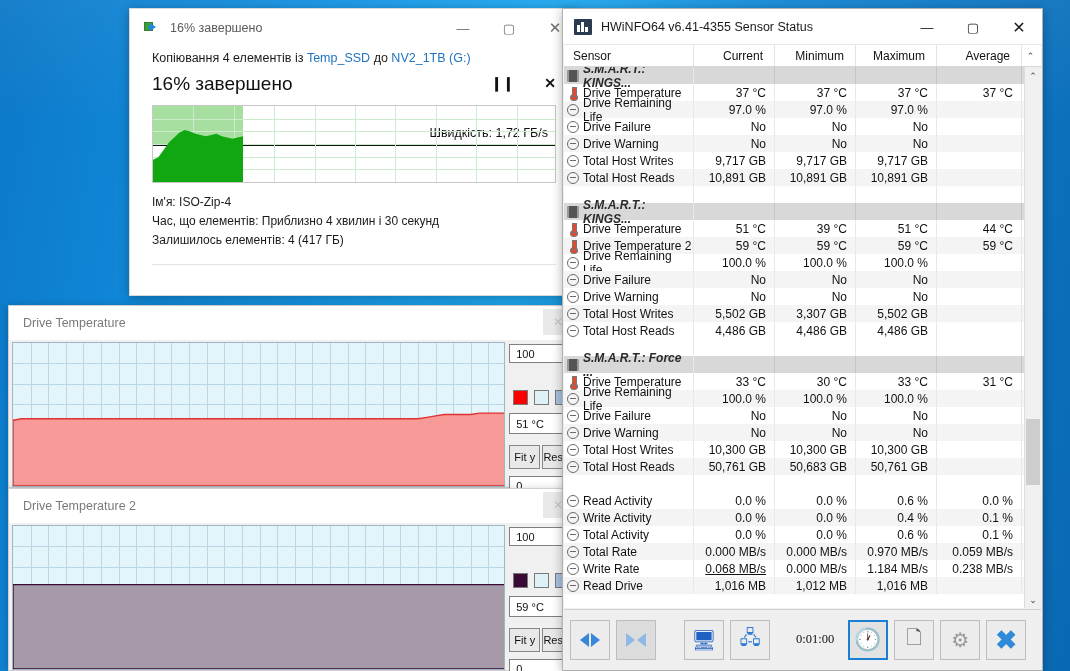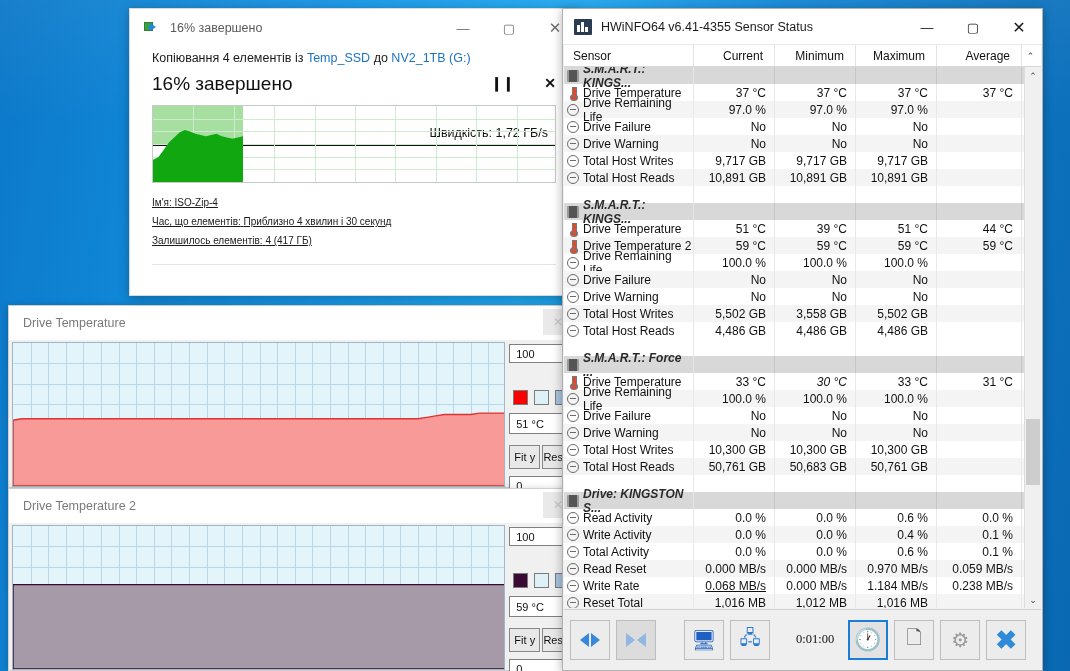--- a/index.html
+++ b/index.html
@@ -40,21 +40,21 @@
   .cd-pct { font-size:19px; color:#111; font-weight:400; }
   .cd-ctrls { position:absolute; right:0; top:2px; display:flex; gap:30px; align-items:center; }
   .cd-ctrl { font-size:14px; color:#111; font-weight:bold; }
   .cd-chart { margin-top:10px; height:78px; border:1px solid #c8c8c8; background:#fff; position:relative; overflow:hidden;}
   .cd-chart .vgrid, .cd-chart .hgrid { position:absolute; background:#cdebcd; }
   .cd-chart .vgrid { width:1px; top:0; bottom:0; }
   .cd-chart .hgrid { height:1px; left:0; right:0; }
   .cd-chart .shade { position:absolute; left:0; top:0; width:90px; height:100%; background:#a6dfa0; }
   .cd-chart .avgline { position:absolute; left:0; right:0; top:40px; height:2px; background:#111; }
   .cd-chart .speed { position:absolute; right:5px; top:20px; font-size:12.5px; color:#111; background:rgba(255,255,255,0.85); padding:0 2px;}
-  .cd-meta { margin-top:10px; font-size:10px; color:#1a1a1a; line-height:19px;text-decoration:underline; }
+  .cd-meta { margin-top:10px; font-size:12px; color:#1a1a1a; line-height:19px; }
   .cd-sep { margin-top:14px; border-top:1px solid #e4e4e4; }
   .cd-less { display:flex; align-items:center; gap:9px; padding:13px 0 0 4px; }
   .cd-chev { width:20px; height:20px; border-radius:50%; border:1px solid #9a9a9a; position:relative; }
   .cd-chev:after { content:""; position:absolute; left:5px; top:8px; width:7px; height:7px;
      border-left:1.6px solid #555; border-top:1.6px solid #555; transform:rotate(45deg); }
   .cd-less span { font-size:12.5px; color:#1a1a1a; }
 
   
   .graph-win { position:absolute; background:#fff; border:1px solid #cfcfcf; box-shadow:0 2px 8px rgba(0,0,0,0.25);}
   #graph-win-1 { left:8px; top:305px; width:570px; height:183px; }
@@ -472,21 +472,21 @@
         <div class="hw-c" style="width: 81px;">No</div>
         <div class="hw-c" style="width: 81px;">No</div>
         <div class="hw-c" style="width: 85px;"></div>
       </div>
       <div class="hw-row alt">
         <div class="hw-c0">
           <span class="ic gauge"></span>
           <span>Total Host Writes</span>
         </div>
         <div class="hw-c" style="width: 81px;">5,502 GB</div>
-        <div class="hw-c" style="width: 81px;">3,558 GB</div>
+        <div class="hw-c" style="width: 81px;">3,307 GB</div>
         <div class="hw-c" style="width: 81px;">5,502 GB</div>
         <div class="hw-c" style="width: 85px;"></div>
       </div>
       <div class="hw-row">
         <div class="hw-c0">
           <span class="ic gauge"></span>
           <span>Total Host Reads</span>
         </div>
         <div class="hw-c" style="width: 81px;">4,486 GB</div>
         <div class="hw-c" style="width: 81px;">4,486 GB</div>
@@ -509,21 +509,21 @@
         <div class="hw-c" style="width: 81px;"></div>
         <div class="hw-c" style="width: 81px;"></div>
         <div class="hw-c" style="width: 85px;"></div>
       </div>
       <div class="hw-row">
         <div class="hw-c0">
           <span class="ic therm"></span>
           <span>Drive Temperature</span>
         </div>
         <div class="hw-c" style="width: 81px;">33 °C</div>
-        <div class="hw-c" style="width: 81px; font-style: italic;">30 °C</div>
+        <div class="hw-c" style="width: 81px;">30 °C</div>
         <div class="hw-c" style="width: 81px;">33 °C</div>
         <div class="hw-c" style="width: 85px;">31 °C</div>
       </div>
       <div class="hw-row alt">
         <div class="hw-c0">
           <span class="ic gauge"></span>
           <span>Drive Remaining Life</span>
         </div>
         <div class="hw-c" style="width: 81px;">100.0 %</div>
         <div class="hw-c" style="width: 81px;">100.0 %</div>
@@ -565,30 +565,20 @@
           <span class="ic gauge"></span>
           <span>Total Host Reads</span>
         </div>
         <div class="hw-c" style="width: 81px;">50,761 GB</div>
         <div class="hw-c" style="width: 81px;">50,683 GB</div>
         <div class="hw-c" style="width: 81px;">50,761 GB</div>
         <div class="hw-c" style="width: 85px;"></div>
       </div>
       <div class="hw-row spacer">
         <div class="hw-c0" style="width: 130px;"></div>
-        <div class="hw-c" style="width: 81px;"></div>
-        <div class="hw-c" style="width: 81px;"></div>
-        <div class="hw-c" style="width: 81px;"></div>
-        <div class="hw-c" style="width: 85px;"></div>
-      </div>
-      <div class="hw-row grp">
-        <div class="hw-c0">
-          <span class="ic chip"></span>
-          <span>Drive: KINGSTON S...</span>
-        </div>
         <div class="hw-c" style="width: 81px;"></div>
         <div class="hw-c" style="width: 81px;"></div>
         <div class="hw-c" style="width: 81px;"></div>
         <div class="hw-c" style="width: 85px;"></div>
       </div>
       <div class="hw-row">
         <div class="hw-c0">
           <span class="ic gauge"></span>
           <span>Read Activity</span>
         </div>
@@ -613,41 +603,41 @@
           <span>Total Activity</span>
         </div>
         <div class="hw-c" style="width: 81px;">0.0 %</div>
         <div class="hw-c" style="width: 81px;">0.0 %</div>
         <div class="hw-c" style="width: 81px;">0.6 %</div>
         <div class="hw-c" style="width: 85px;">0.1 %</div>
       </div>
       <div class="hw-row alt">
         <div class="hw-c0">
           <span class="ic gauge"></span>
-          <span>Read Reset</span>
+          <span>Total Rate</span>
         </div>
         <div class="hw-c" style="width: 81px;">0.000 MB/s</div>
         <div class="hw-c" style="width: 81px;">0.000 MB/s</div>
         <div class="hw-c" style="width: 81px;">0.970 MB/s</div>
         <div class="hw-c" style="width: 85px;">0.059 MB/s</div>
       </div>
       <div class="hw-row">
         <div class="hw-c0">
           <span class="ic gauge"></span>
           <span>Write Rate</span>
         </div>
         <div class="hw-c" style="width: 81px; text-decoration: underline;">0.068 MB/s</div>
         <div class="hw-c" style="width: 81px;">0.000 MB/s</div>
         <div class="hw-c" style="width: 81px;">1.184 MB/s</div>
         <div class="hw-c" style="width: 85px;">0.238 MB/s</div>
       </div>
       <div class="hw-row alt">
         <div class="hw-c0">
           <span class="ic gauge"></span>
-          <span>Reset Total</span>
+          <span>Read Drive</span>
         </div>
         <div class="hw-c" style="width: 81px;">1,016 MB</div>
         <div class="hw-c" style="width: 81px;">1,012 MB</div>
         <div class="hw-c" style="width: 81px;">1,016 MB</div>
         <div class="hw-c" style="width: 85px;"></div>
       </div>
     </div>
 
   <div class="hw-vscroll">
     <div class="vs-arrow" style="position:absolute;top:0;left:0;right:0;">⌃</div>

